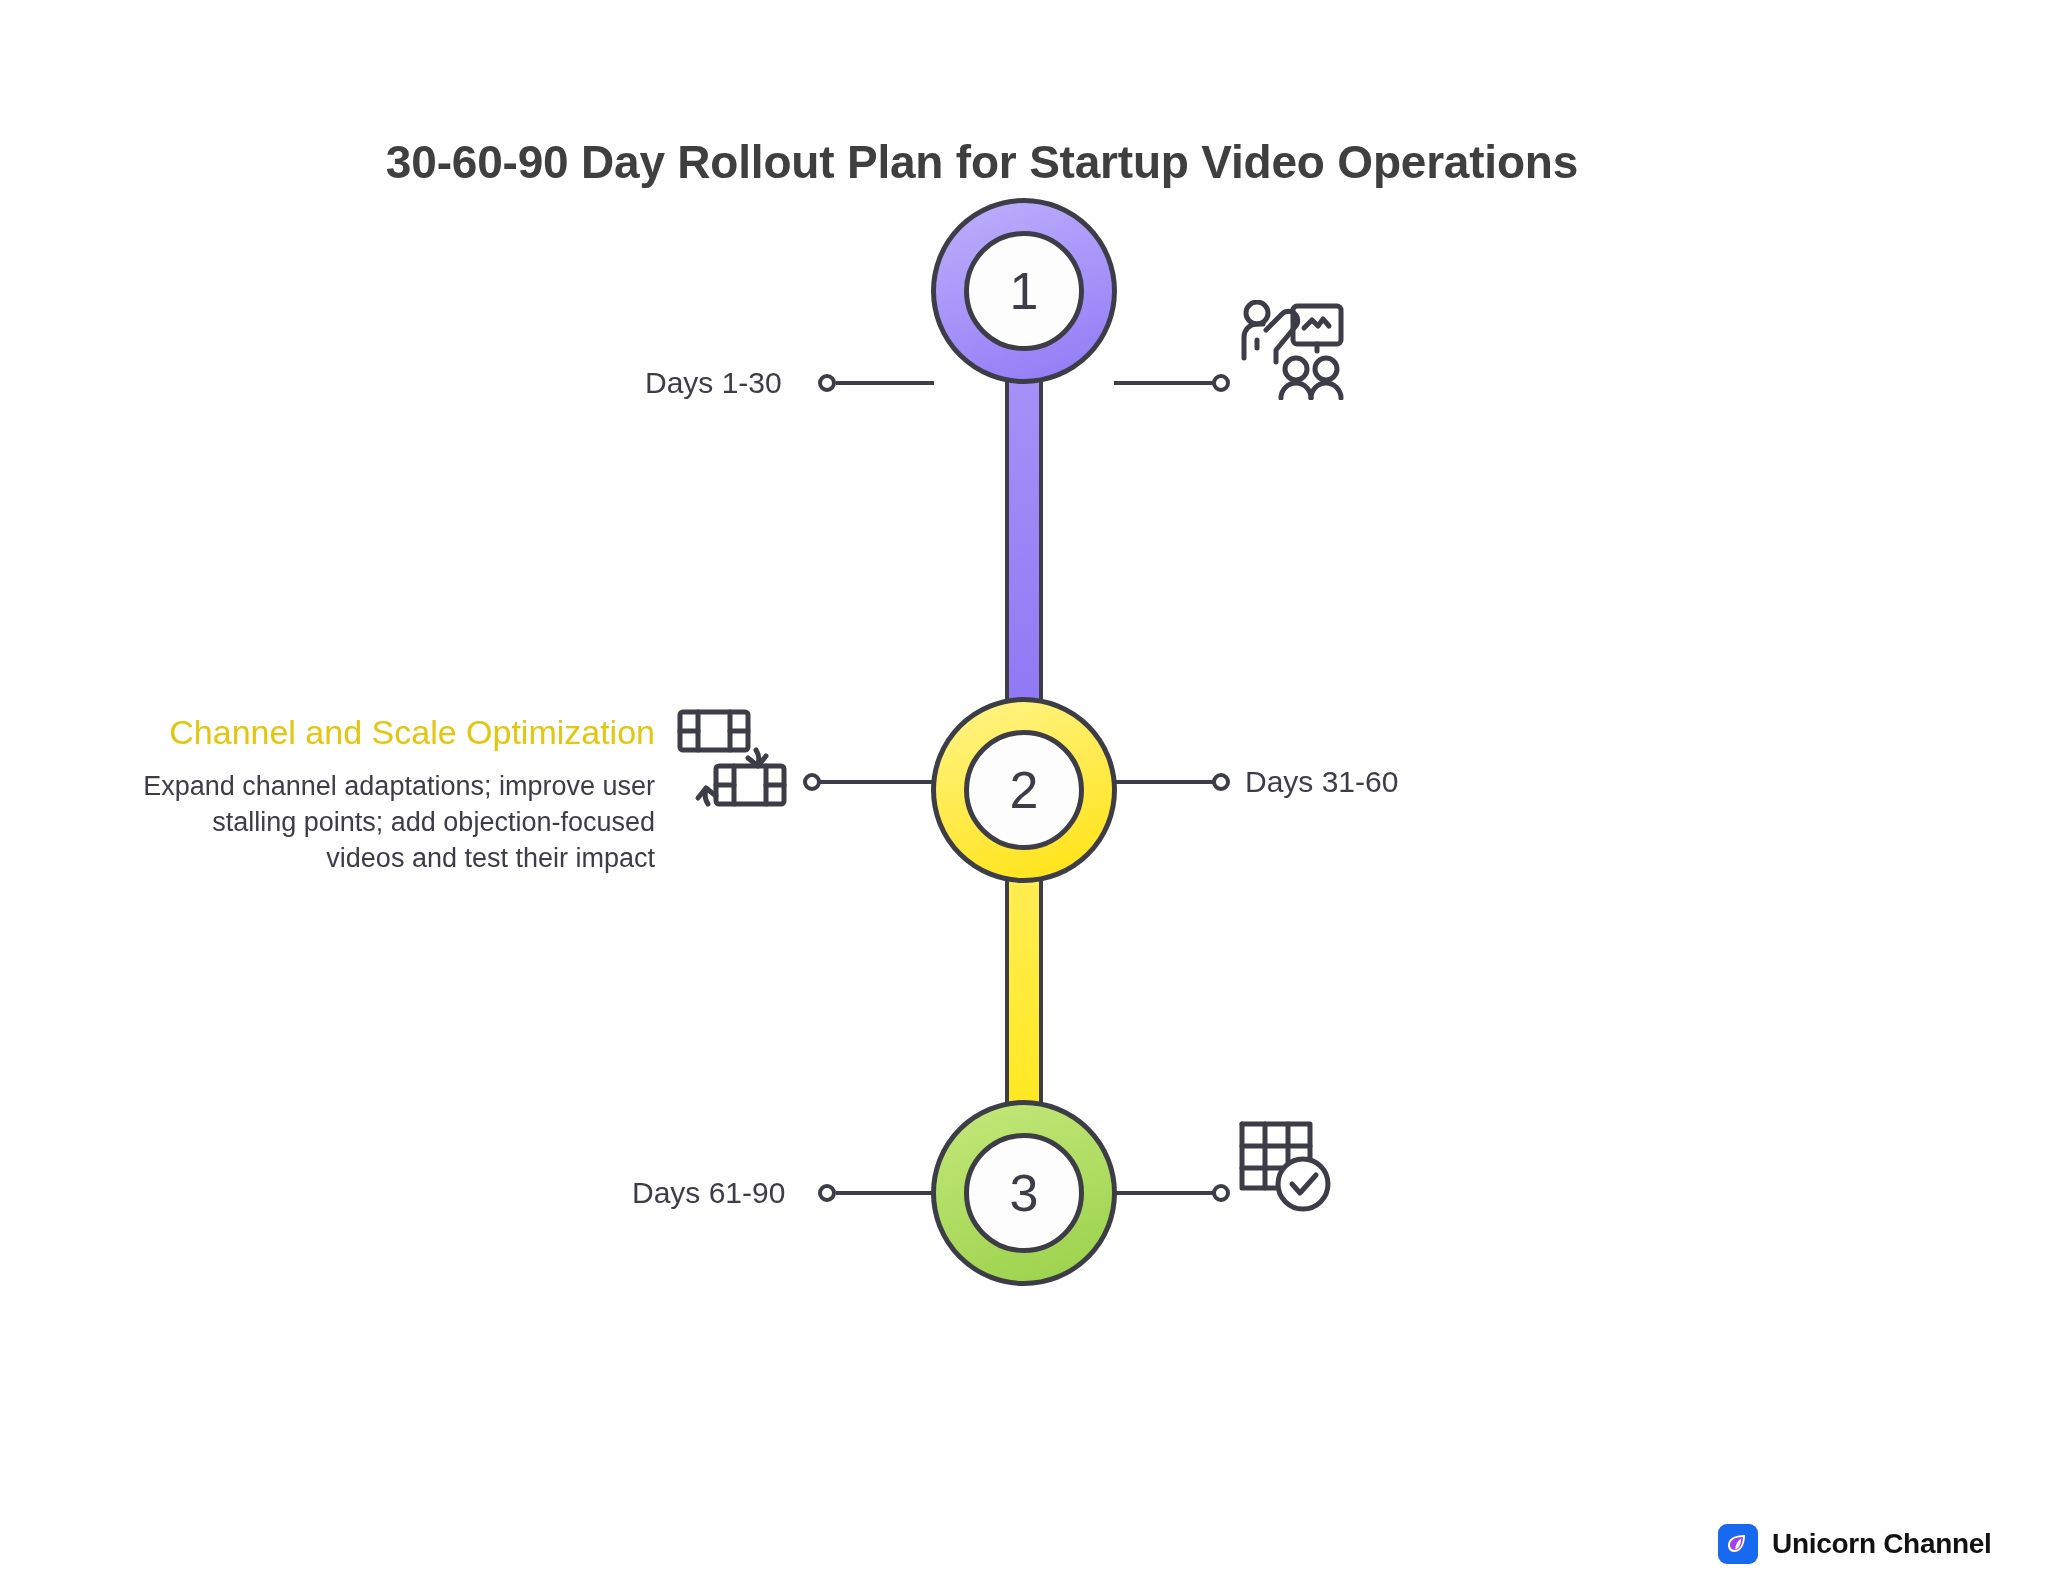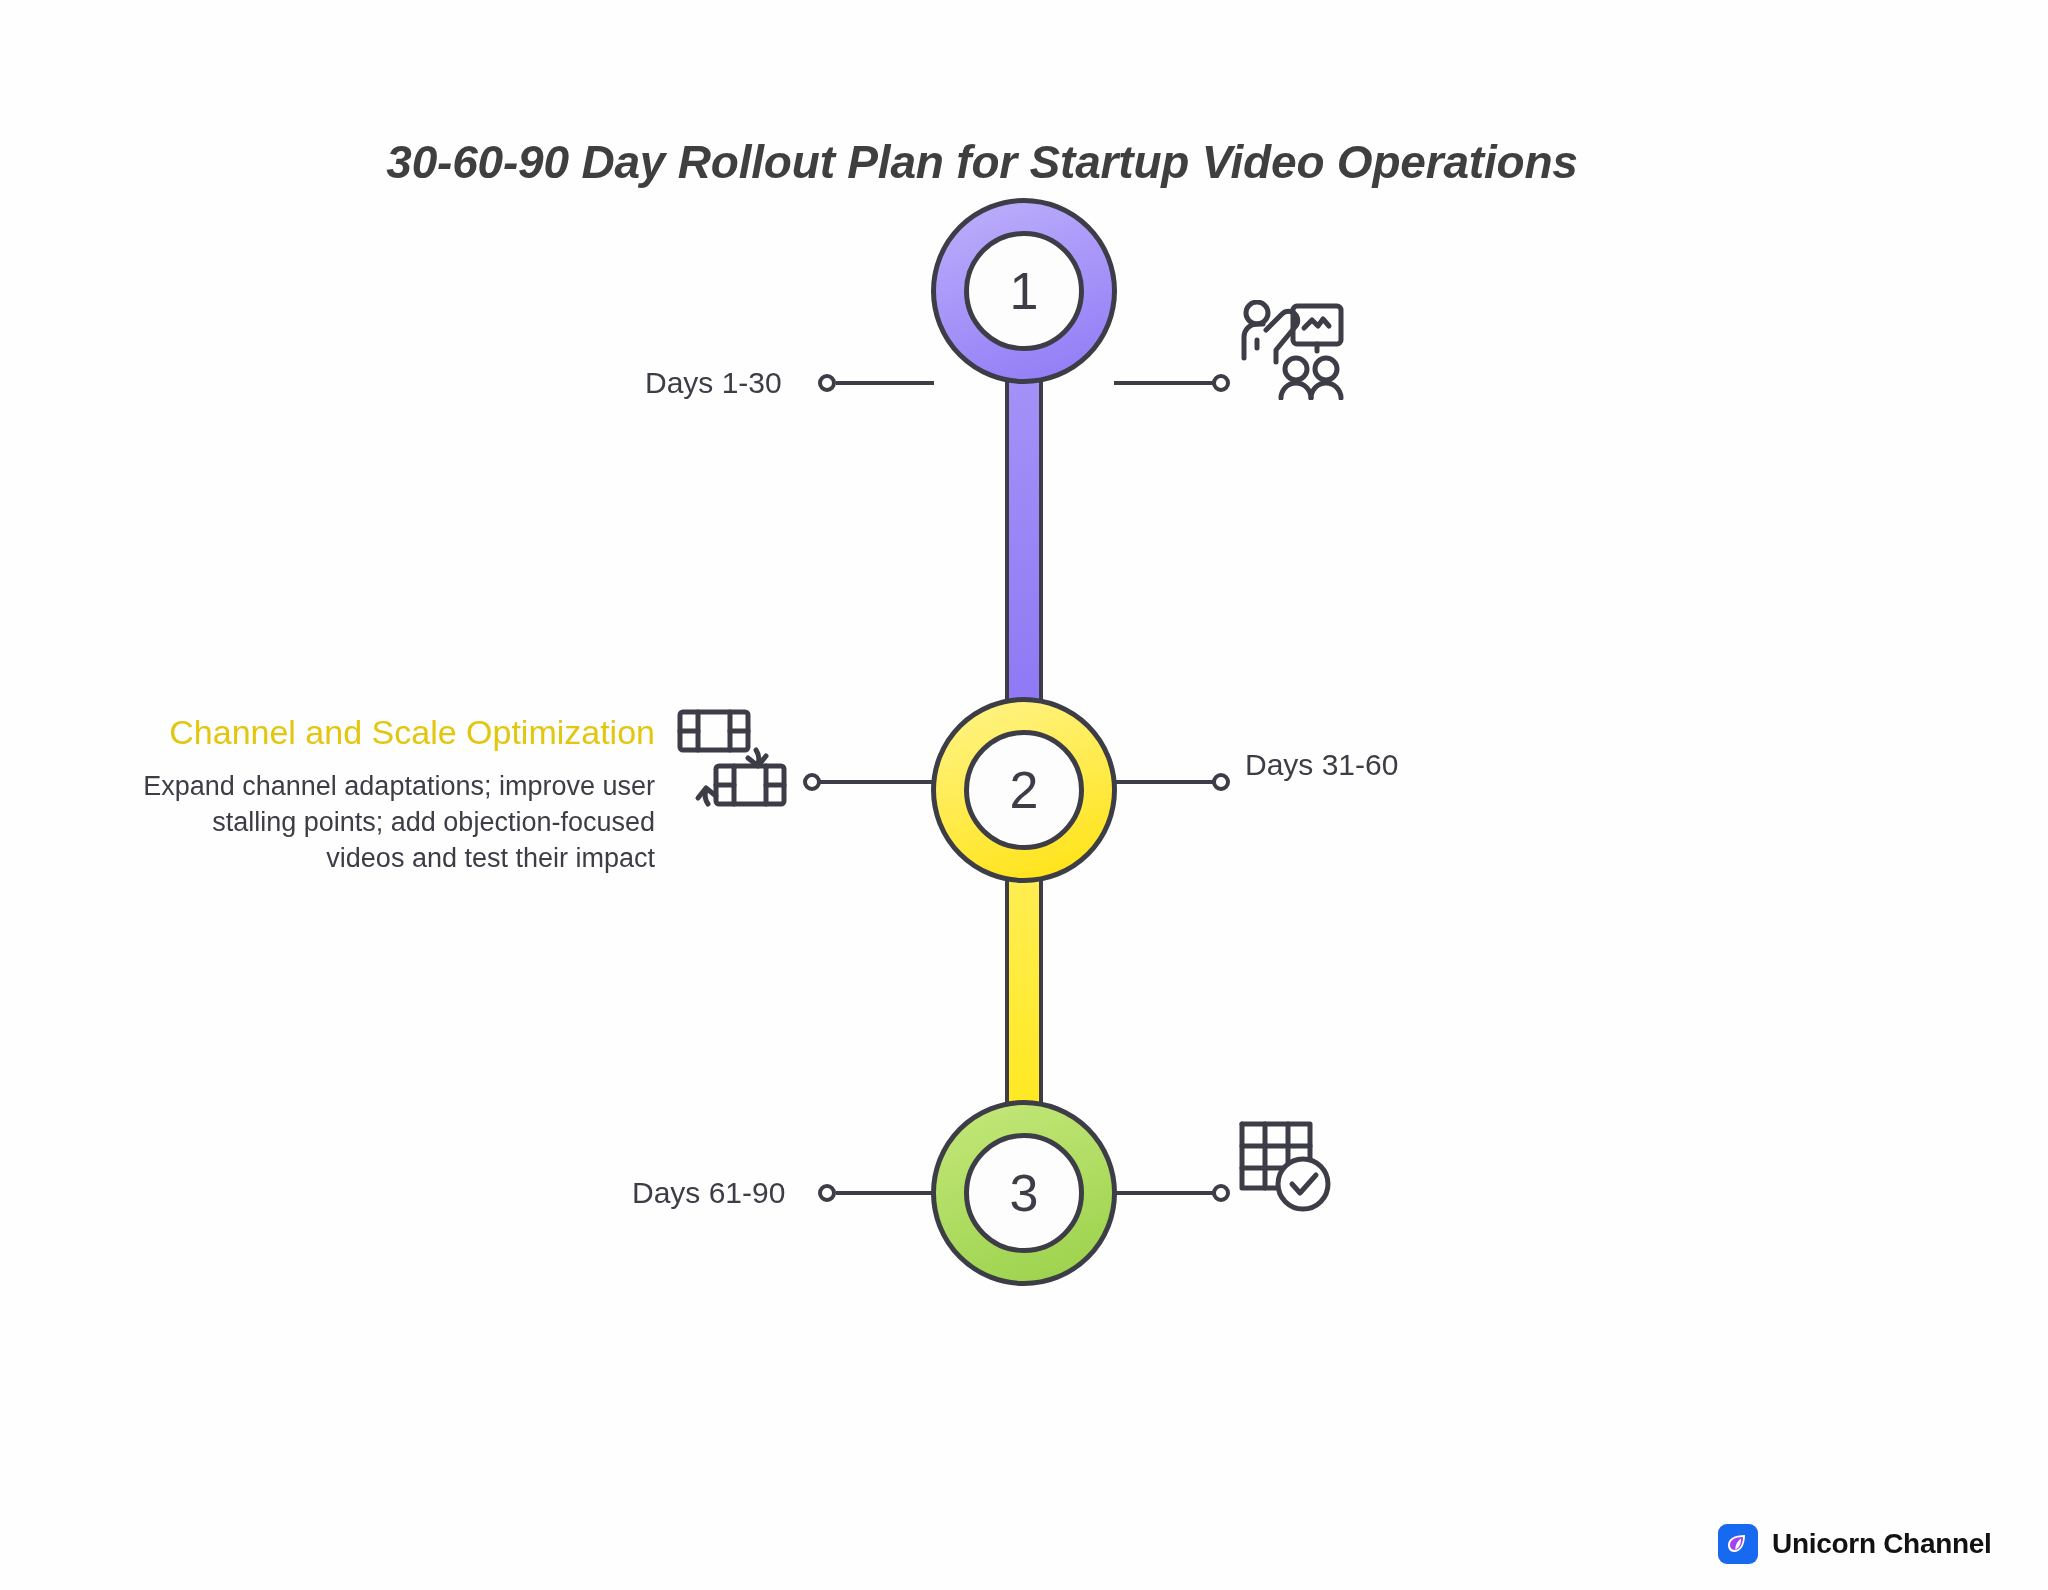--- a/index.html
+++ b/index.html
@@ -23,21 +23,20 @@
   #page-title {
     position: absolute;
     top: 104px;
     left: 0;
     width: 1964px;
     text-align: center;
     font-size: 46px;
     font-weight: bold;
     color: #3f3f3f;
     letter-spacing: -0.2px;
-    font-style: italic;
   }
 
   
   .spine {
     position: absolute;
     width: 38px;
     border-left: 4px solid #3d3d47;
     border-right: 4px solid #3d3d47;
     box-sizing: border-box;
   }
@@ -129,21 +128,21 @@
 
   
   .day-label {
     position: absolute;
     font-size: 30px;
     color: #3d3d47;
     white-space: nowrap;
     text-align: center;
   }
   #day-label-1 { left: 645px;  top: 366px; }
-  #day-label-2 { left: 1245px; top: 748px; }
+  #day-label-2 { left: 1245px; top: 765px; }
   #day-label-3 { left: 632px;  top: 1176px; }
 
   
   .content {
     position: absolute;
   }
   .content.right { text-align: left; }
   .content.left  { text-align: right; }
 
   .step-heading {

